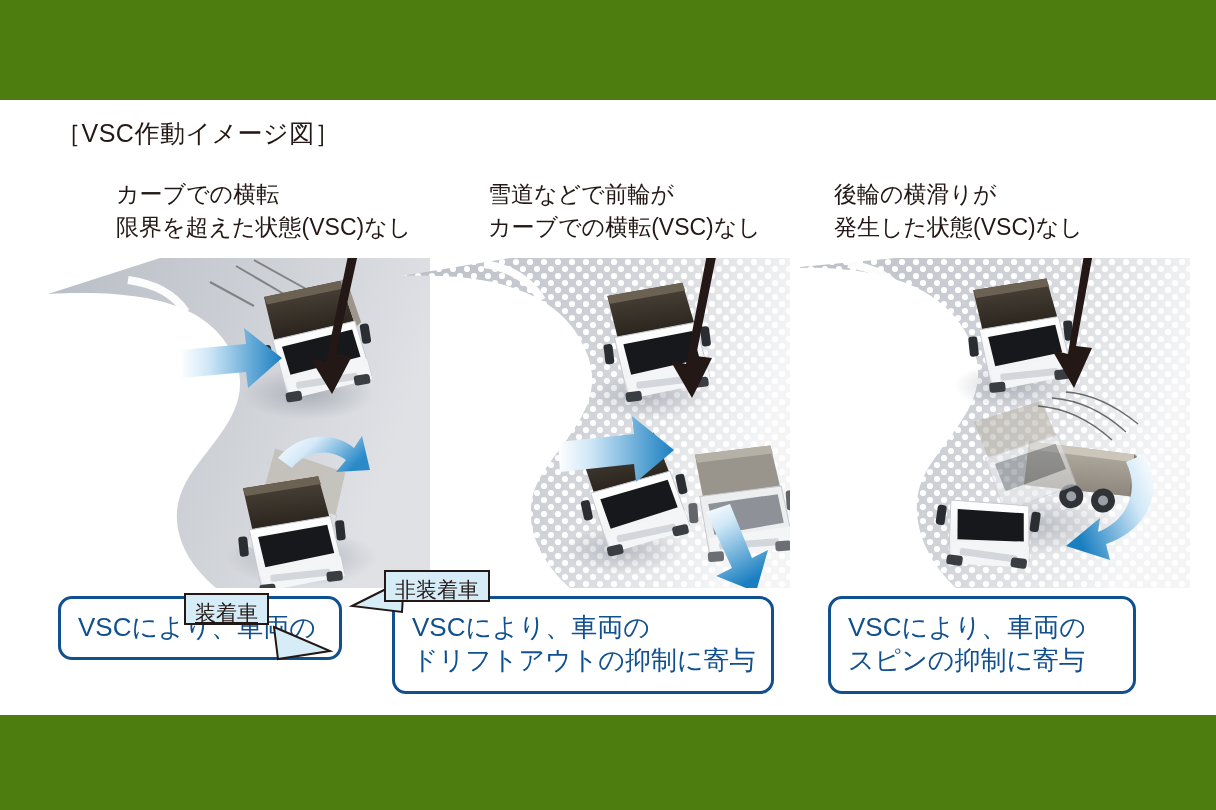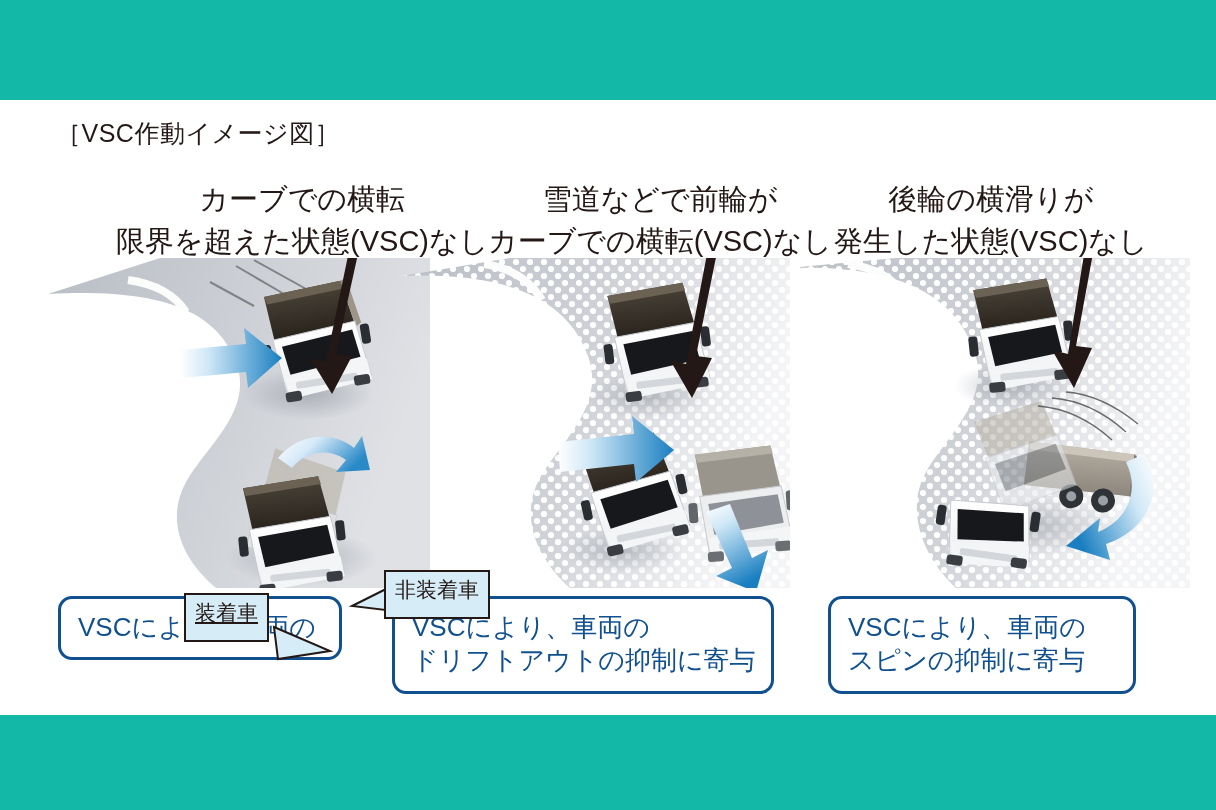--- a/index.html
+++ b/index.html
@@ -10,21 +10,21 @@
   body {
     width: 1216px;
     height: 810px;
     font-family: "Liberation Sans", "DejaVu Sans", sans-serif;
     overflow: hidden;
   }
   #stage {
     position: relative;
     width: 1216px;
     height: 810px;
-    background: #14b8a6;
+    background: #4d7c0f;
   }
   
   #sheet {
     position: absolute;
     left: 0;
     top: 100px;
     width: 1216px;
     height: 615px;
     background: #ffffff;
   }
@@ -46,25 +46,24 @@
     width: 390px;
     height: 420px;
   }
   #panel-1 { left: 36px; }
   #panel-2 { left: 400px; }
   #panel-3 { left: 800px; }
 
   .panel-heading {
     position: absolute;
     top: 8px;
-    font-size: 29px;
+    font-size: 23px;
     line-height: 1.45;
     color: #231815;
     white-space: nowrap;
-    text-align: center;
   }
   #panel-1 .panel-heading { left: 80px; }
   #panel-2 .panel-heading { left: 88px; }
   #panel-3 .panel-heading { left: 34px; }
 
   .scene {
     position: absolute;
     left: 0;
     top: 88px;
     width: 390px;
@@ -95,21 +94,21 @@
 
   
   .callout {
     position: absolute;
     box-sizing: border-box;
     background: #d6ecf7;
     border: 2px solid #231815;
     color: #231815;
     font-size: 21px;
     line-height: 1;
-    padding: 7px 9px 17px 9px;
+    padding: 7px 9px 0 9px;
     white-space: nowrap;
     z-index: 6;
   }
   #callout-fitted    { left: 148px; top: 423px; text-decoration: underline; }
   #callout-notfitted { left: 348px; top: 400px; }
 
   .callout-tail {
     position: absolute;
     z-index: 5;
   }

